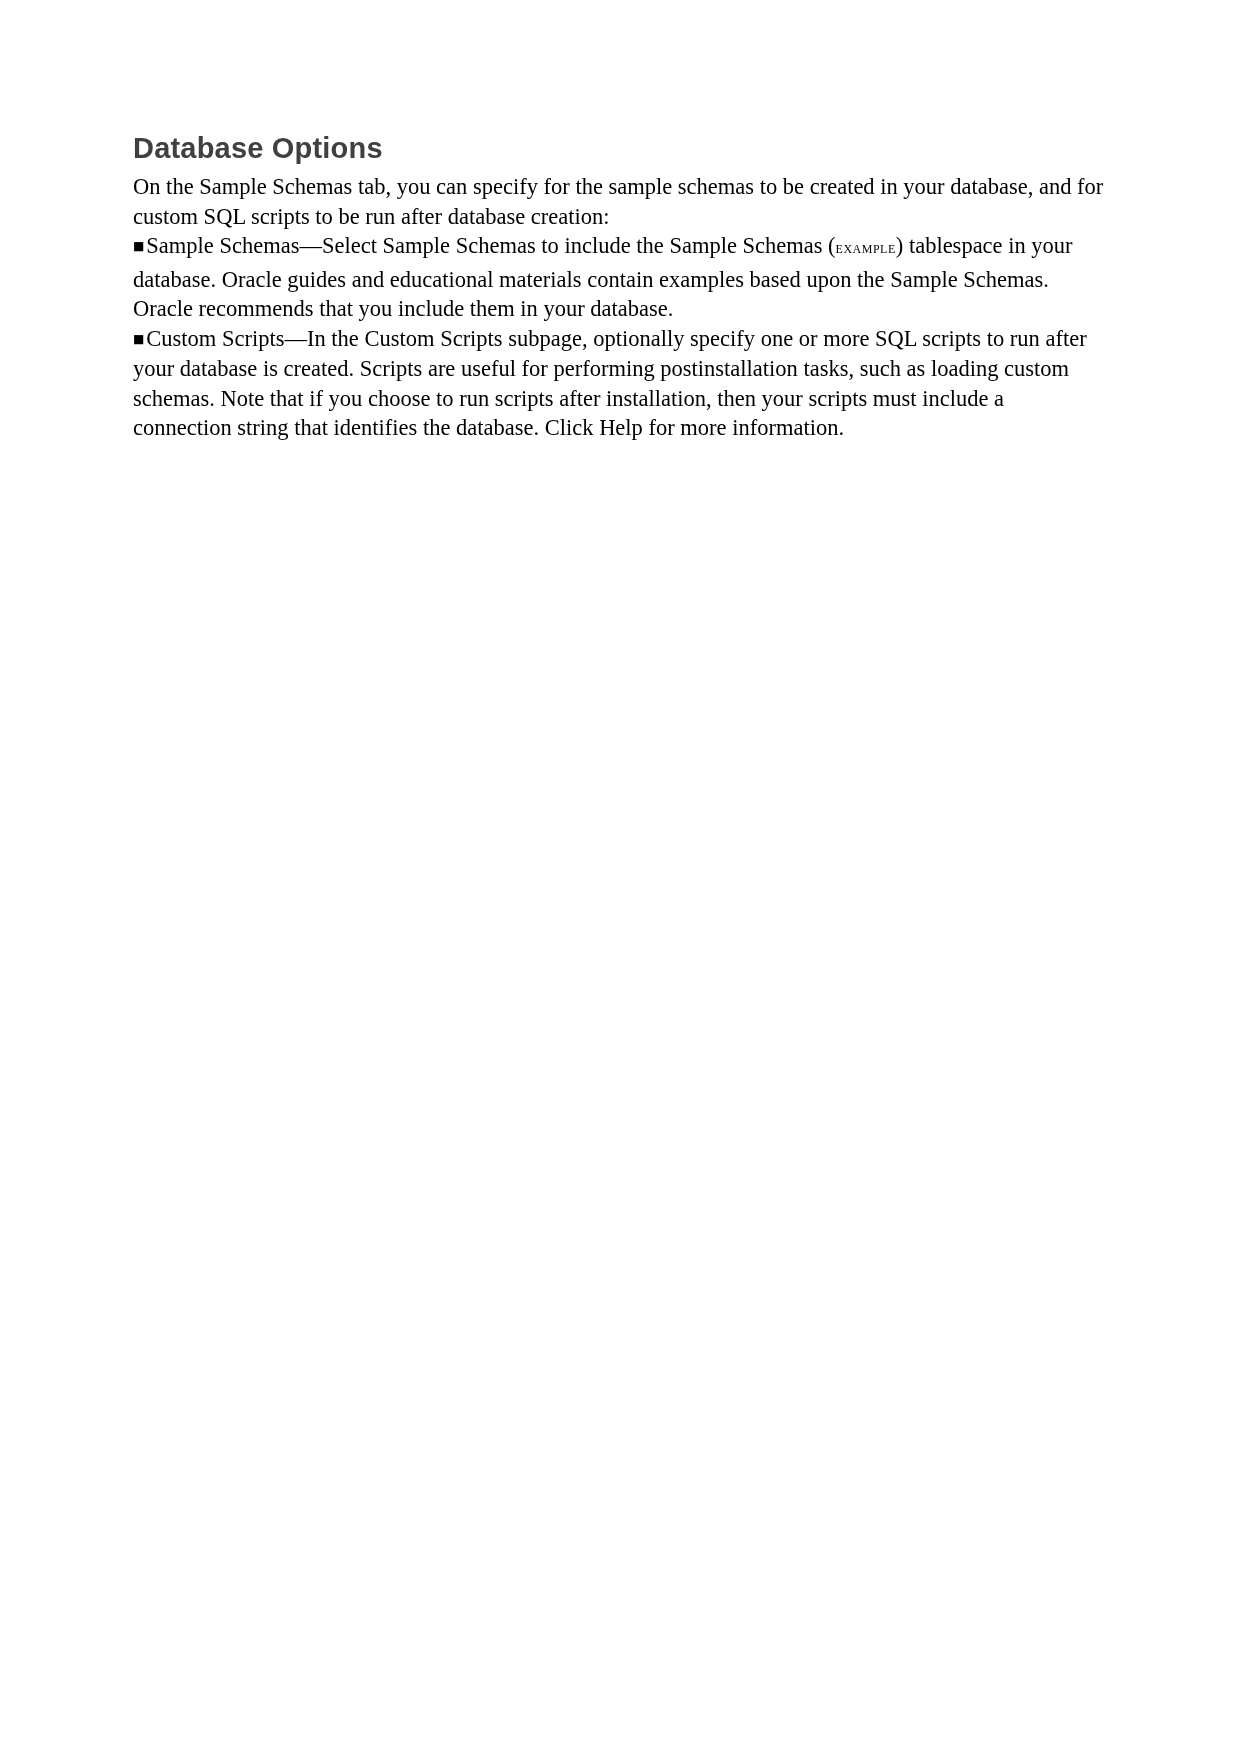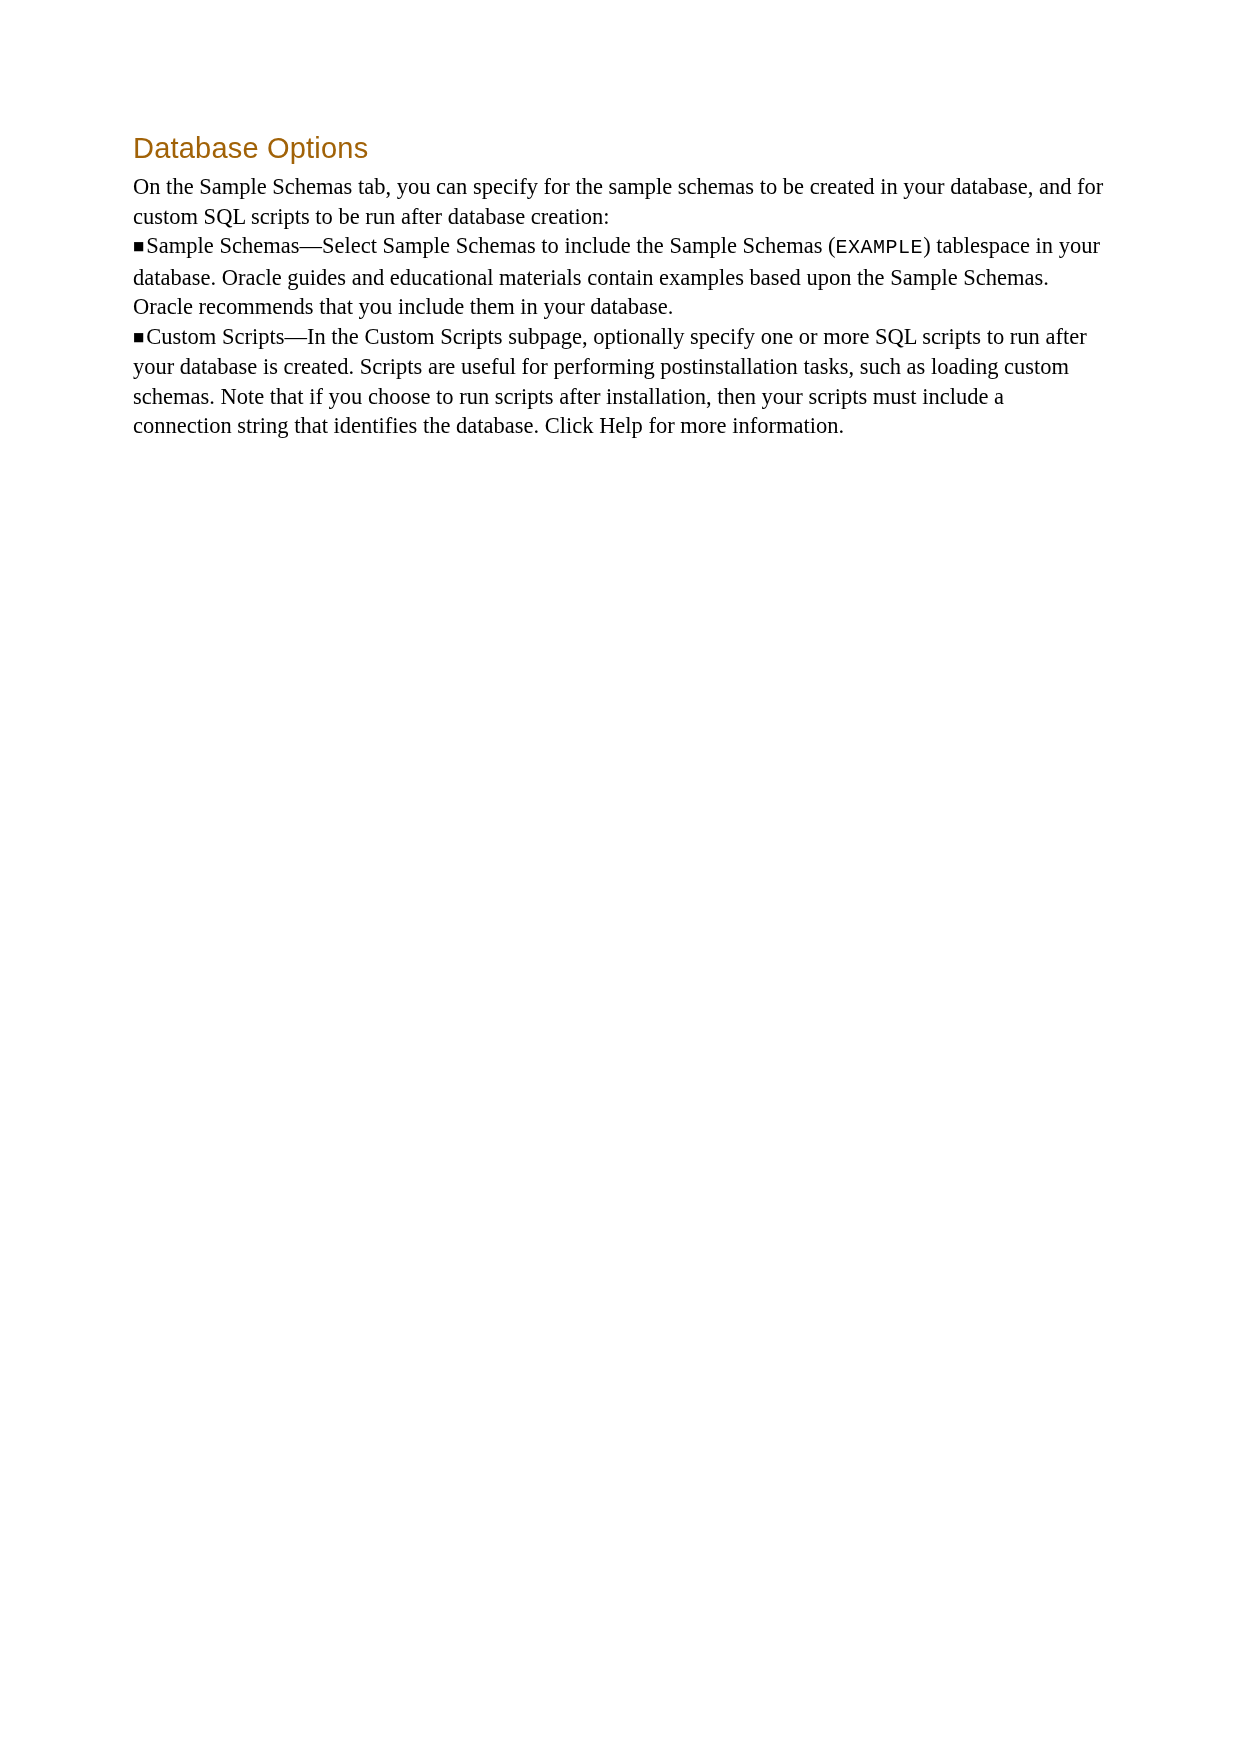--- a/index.html
+++ b/index.html
@@ -13,36 +13,36 @@
   .page {
     position: absolute;
     left: 133px;
     top: 132px;
     width: 975px;
     color: #000000;
   }
   .heading {
     font-family: "Liberation Sans", sans-serif;
     font-size: 29px;
-    font-weight: 400;
-    color: #a16207;
+    font-weight: 700;
+    color: #404040;
     margin: 0 0 7px 0;
     letter-spacing: 0.2px;
   }
   .block {
     font-family: "Liberation Serif", serif;
     font-size: 22.5px;
     line-height: 29.5px;
     color: #000000;
     margin: 0;
   }
   .bold { font-weight: 400; }
   .mono {
-    font-family: Liberation Mono, monospace;
-    font-size: 20px;
+    font-family: Liberation Serif, serif;
+    font-size: 12px;
     letter-spacing: 0.5px;
   }
   .bullet-marker {
     font-family: "DejaVu Sans", sans-serif;
     font-size: 12px;
     vertical-align: 3px;
     margin-right: 2px;
   }
 </style>
 </head>

